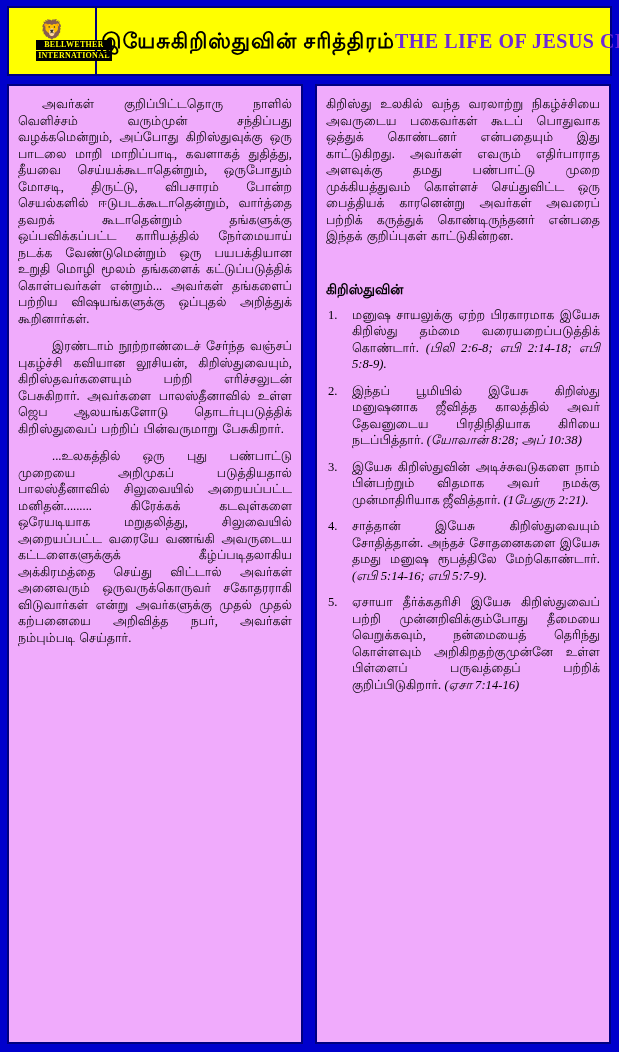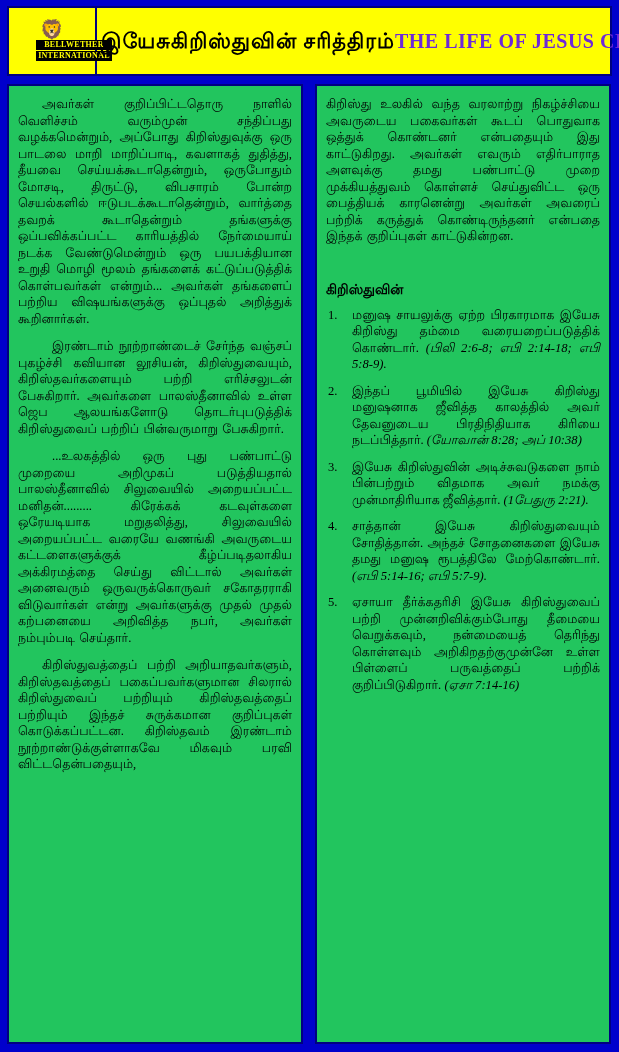--- a/index.html
+++ b/index.html
@@ -72,21 +72,21 @@
     font-family:"Liberation Serif", serif;
     font-weight:bold;font-size:9px;line-height:11px;
     width:100%;text-align:center;
     transform:skewY(-8deg);
     margin:1px 0;
   }
   
   .col{
     position:absolute;top:84px;
     width:296px;height:960px;
-    background:#22c55e;
+    background:#f0abfc;
     border:2px solid #000080;
     box-sizing:border-box;
     padding:10px 9px 6px 9px;
     overflow:hidden;
   }
   .col.left{left:7px;}
   .col.right{left:315px;}
   p.body{
     margin:0 0 11px 0;
     font-family:"Liberation Serif", serif;
@@ -154,21 +154,20 @@
         <div class="bar">GOOD NEWS</div>
         <div class="bar">PUBLISHERS</div>
       </div>
     </div>
   </div>
 
   <div class="col left">
     <p class="body indent">அவர்கள் குறிப்பிட்டதொரு நாளில் வெளிச்சம் வரும்முன் சந்திப்பது வழக்கமென்றும், அப்போது கிறிஸ்துவுக்கு ஒரு பாடலை மாறி மாறிப்பாடி, கவளாகத் துதித்து, தீயவை செய்யக்கூடாதென்றும், ஒருபோதும் மோசடி, திருட்டு, விபசாரம் போன்ற செயல்களில் ஈடுபடக்கூடாதென்றும், வார்த்தை தவறக் கூடாதென்றும் தங்களுக்கு ஒப்பவிக்கப்பட்ட காரியத்தில் நேர்மையாய் நடக்க வேண்டுமென்றும் ஒரு பயபக்தியான உறுதி மொழி மூலம் தங்களைக் கட்டுப்படுத்திக் கொள்பவர்கள் என்றும்... அவர்கள் தங்களைப் பற்றிய விஷயங்களுக்கு ஒப்புதல் அறித்துக் கூறினார்கள்.</p>
     <p class="body indent2">இரண்டாம் நூற்றாண்டைச் சேர்ந்த வஞ்சப் புகழ்ச்சி கவியான லூசியன், கிறிஸ்துவையும், கிறிஸ்தவர்களையும் பற்றி எரிச்சலுடன் பேசுகிறார். அவர்களை பாலஸ்தீனாவில் உள்ள ஜெப ஆலயங்களோடு தொடர்புபடுத்திக் கிறிஸ்துவைப் பற்றிப் பின்வருமாறு பேசுகிறார்.</p>
     <p class="body indent2">...உலகத்தில் ஒரு புது பண்பாட்டு முறையை அறிமுகப் படுத்தியதால் பாலஸ்தீனாவில் சிலுவையில் அறையப்பட்ட மனிதன்......... கிரேக்கக் கடவுள்களை ஒரேயடியாக மறுதலித்து, சிலுவையில் அறையப்பட்ட வரையே வணங்கி அவருடைய கட்டளைகளுக்குக் கீழ்ப்படிதலாகிய அக்கிரமத்தை செய்து விட்டால் அவர்கள் அனைவரும் ஒருவருக்கொருவர் சகோதரராகி விடுவார்கள் என்று அவர்களுக்கு முதல் முதல் கற்பனையை அறிவித்த நபர், அவர்கள் நம்பும்படி செய்தார்.</p>
-    <p class="body indent">கிறிஸ்துவத்தைப் பற்றி அறியாதவர்களும், கிறிஸ்தவத்தைப் பகைப்பவர்களுமான சிலரால் கிறிஸ்துவைப் பற்றியும் கிறிஸ்தவத்தைப் பற்றியும் இந்தச் சுருக்கமான குறிப்புகள் கொடுக்கப்பட்டன. கிறிஸ்தவம் இரண்டாம் நூற்றாண்டுக்குள்ளாகவே மிகவும் பரவி விட்டதென்பதையும்,</p>
   </div>
 
   <div class="col right">
     <p class="body">கிறிஸ்து உலகில் வந்த வரலாற்று நிகழ்ச்சியை அவருடைய பகைவர்கள் கூடப் பொதுவாக ஒத்துக் கொண்டனர் என்பதையும் இது காட்டுகிறது. அவர்கள் எவரும் எதிர்பாராத அளவுக்கு தமது பண்பாட்டு முறை முக்கியத்துவம் கொள்ளச் செய்துவிட்ட ஒரு பைத்தியக் காரனென்று அவர்கள் அவரைப் பற்றிக் கருத்துக் கொண்டிருந்தனர் என்பதை இந்தக் குறிப்புகள் காட்டுகின்றன.</p>
 
     <div class="sub-head">
       <span class="b">கிறிஸ்துவின்</span>
     </div>
 
     <ol class="numlist">

